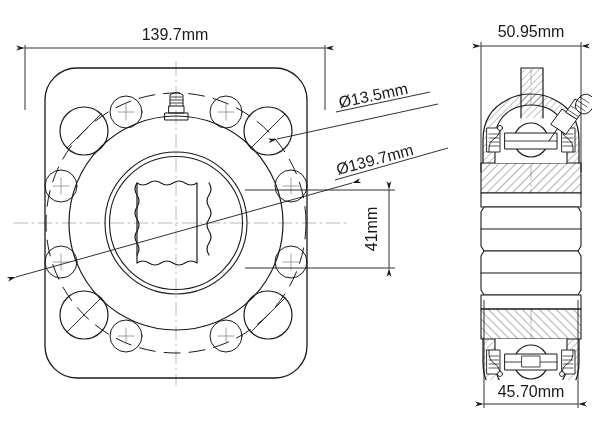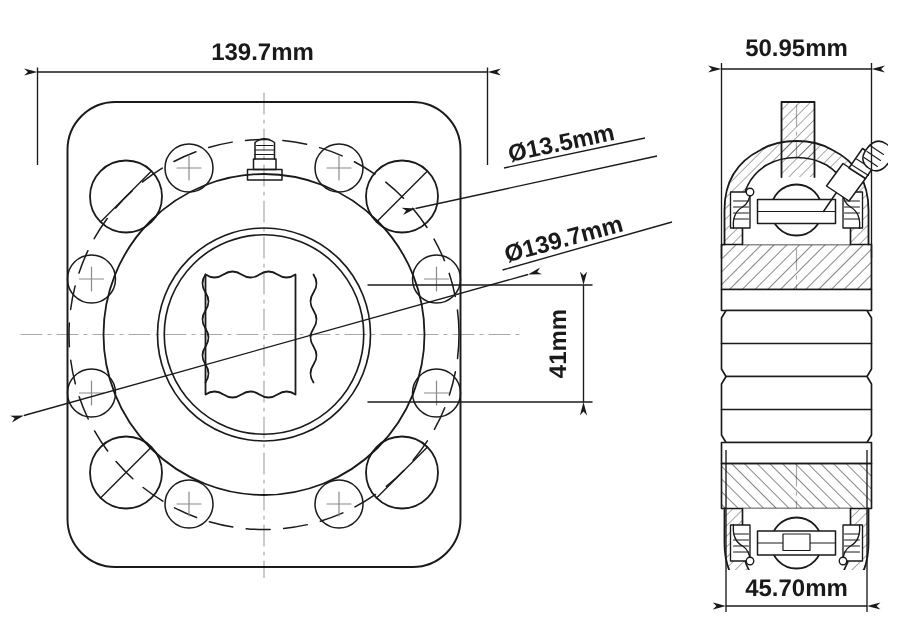--- a/index.html
+++ b/index.html
@@ -1,19 +1,19 @@
 <!DOCTYPE html>
 <html><head>
 <meta charset="utf-8">
 <title>Technical Drawing</title>
 <style>
   html,body{margin:0;padding:0;background:#ffffff;}
   body{width:600px;height:423px;overflow:hidden;
        font-family:"Liberation Sans","DejaVu Sans",sans-serif;}
-  #sheet{position:relative;width:532px;height:423px;background:#ffffff;font-weight:bold;}
+  #sheet{position:relative;width:532px;height:423px;background:#ffffff;}
   svg{display:block;}
   .dimtext{font-family:"Liberation Sans","DejaVu Sans",sans-serif;
            font-size:16px;fill:#1a1a1a;}
 </style>
 </head>
 <body>
 
 <div id="sheet">
 <svg width="600" height="423" viewBox="0 0 600 423">
 

